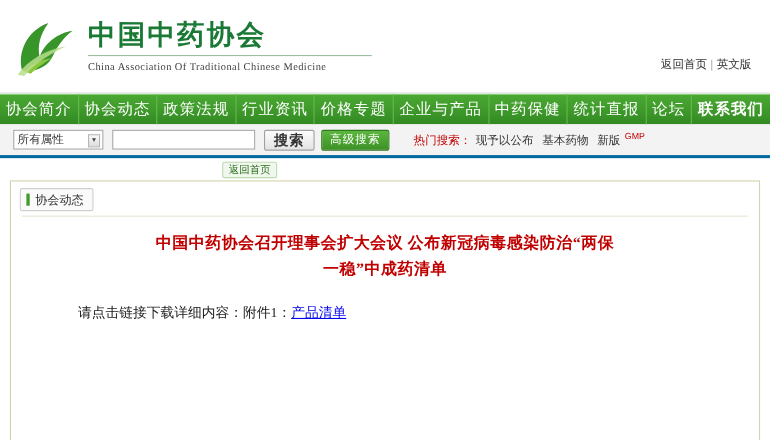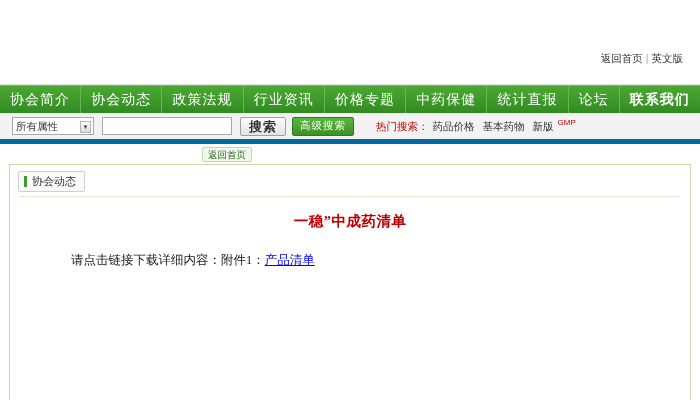--- a/index.html
+++ b/index.html
@@ -106,21 +106,21 @@
     cursor: pointer;
     white-space: nowrap;
     user-select: none;
   }
   .nav-item:last-child { border-right: none; font-weight: bold; }
 
   
   .searchbar {
     height: 31px;
     background: #f3f3f3;
-    border-bottom: 5px solid #0369a1;
+    border-bottom: 3px solid #0369a1;
     display: flex;
     align-items: center;
     padding: 0 12px;
     box-sizing: border-box;
   }
   .select-attr {
     width: 82px;
     height: 18px;
     font-size: 10.5px;
     border: 1px solid #a9a9a9;
@@ -286,62 +286,78 @@
     line-height: 22px;
     text-indent: 2em;
   }
 </style>
 </head>
 <body>
 
 <div id="page">
 
   <div class="header">
+    <div class="logo-wrap">
+      <div class="logo-mark">
+        <svg width="58" height="56" viewBox="0 0 58 56" xmlns="http://www.w3.org/2000/svg">
+          <path d="M6 50 C2 34 10 14 30 7 C22 18 20 28 22 38 C26 26 38 16 52 14 C44 20 38 28 34 37 C30 46 20 52 6 50 Z" fill="#37952a"></path>
+          <path d="M8 51 C14 44 24 40 33 39 C25 44 18 49 14 53 Z" fill="#8cc63f"></path>
+          <path d="M2 54 C12 40 28 31 46 28 C30 36 16 45 8 55 Z" fill="#b9dd8b" opacity="0.85"></path>
+        </svg>
+      </div>
+      <div class="logo-text">
+        <div class="logo-cn">中国中药协会</div>
+        <div class="logo-rule"></div>
+        <div class="logo-en">China Association Of Traditional Chinese Medicine</div>
+      </div>
+    </div>
     <div class="top-links">
       <a href="#">返回首页</a><span class="top-sep">|</span><a href="#">英文版</a>
     </div>
   </div>
 
   <div class="nav">
     <div class="nav-item">协会简介</div>
     <div class="nav-item">协会动态</div>
     <div class="nav-item">政策法规</div>
     <div class="nav-item">行业资讯</div>
     <div class="nav-item">价格专题</div>
+    <div class="nav-item">企业与产品</div>
     <div class="nav-item">中药保健</div>
     <div class="nav-item">统计直报</div>
     <div class="nav-item">论坛</div>
     <div class="nav-item">联系我们</div>
   </div>
 
   <div class="searchbar">
     <div class="select-attr">
       <span>所有属性</span>
       <span class="caret">▼</span>
     </div>
     <input class="search-input" type="text" value="" placeholder="" style="">
     <button class="btn-search">搜索</button>
     <button class="btn-advanced">高级搜索</button>
     <div class="hot-search">
-      <span class="hot-label">热门搜索：</span><a href="#">药品价格</a><a href="#">基本药物</a><a href="#">新版</a><span class="hot-new">GMP</span>
+      <span class="hot-label">热门搜索：</span><a href="#">现予以公布</a><a href="#">基本药物</a><a href="#">新版</a><span class="hot-new">GMP</span>
     </div>
   </div>
 
   <div class="crumbrow">
     <span class="crumb-btn">返回首页</span>
   </div>
 
   <div class="content">
     <div class="section-tab">
       <span class="tab-mark"></span>
       <span>协会动态</span>
     </div>
     <div class="divider-line"></div>
 
     <div class="article">
+      <div class="article-title">中国中药协会召开理事会扩大会议  公布新冠病毒感染防治“两保</div>
       <div class="article-title">一稳”中成药清单</div>
       <div class="attach-lead">
         <span>请点击链接下载详细内容：</span><span>附件1：</span><a href="#">产品清单</a>
       </div>
 
     </div>
   </div>
 
 </div>
 

